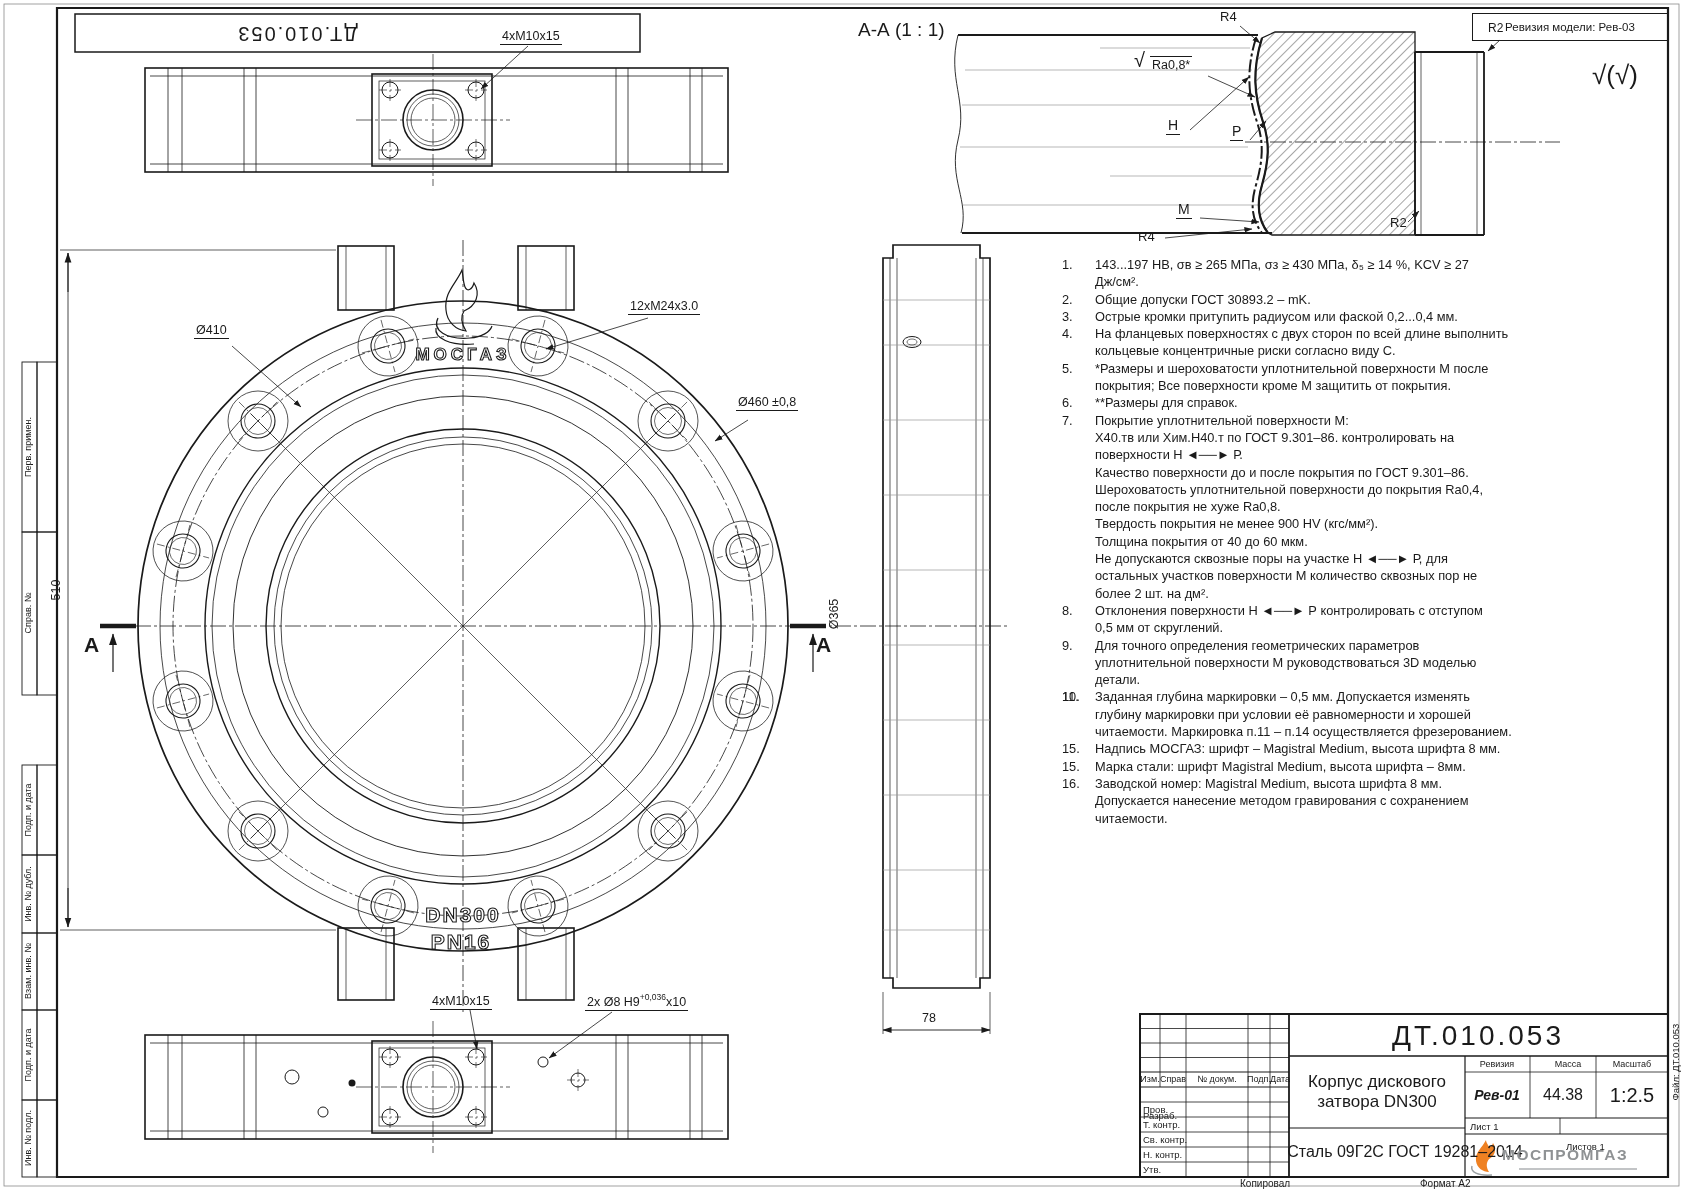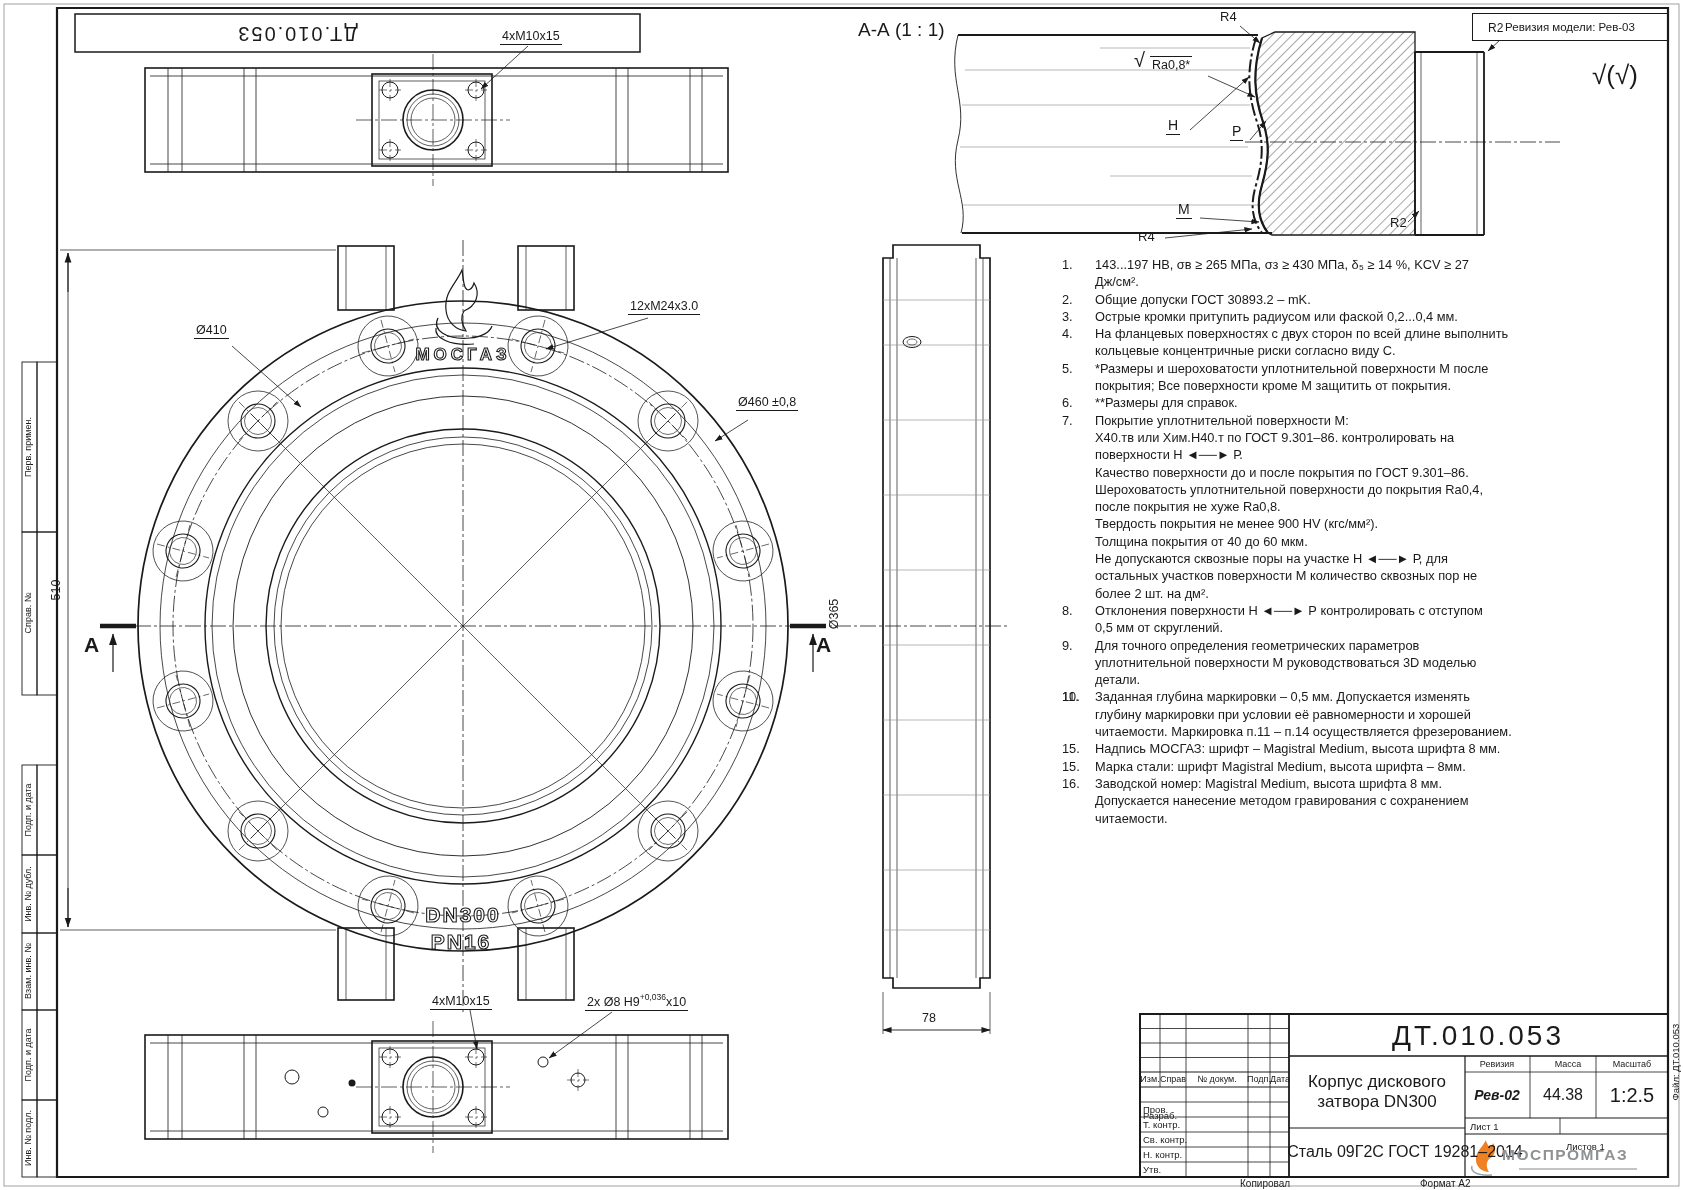--- a/index.html
+++ b/index.html
@@ -360,21 +360,21 @@
   <div class="it"><span class="n">15.</span><span class="t">Марка стали: шрифт Magistral Medium, высота шрифта – 8мм.</span></div>
   <div class="it"><span class="n">16.</span><span class="t">Заводской номер: Magistral Medium, высота шрифта 8 мм.
 Допускается нанесение методом гравирования с сохранением
 читаемости.</span></div>
 </div>
 
 <span class="stamp-ctr" style="left:1478px;top:1036px;font-size:28px;letter-spacing:3px;">ДТ.010.053</span>
 <span class="stamp-hdr" style="left:1497px;top:1059px;">Ревизия</span>
 <span class="stamp-hdr" style="left:1563px;top:1059px;padding-left:10px;">Масса</span>
 <span class="stamp-hdr" style="left:1632px;top:1059px;">Масштаб</span>
-<span class="stamp-ctr ital" style="left:1497px;top:1095px;font-size:14px;">Рев-02</span>
+<span class="stamp-ctr ital" style="left:1497px;top:1095px;font-size:14px;">Рев-01</span>
 <span class="stamp-ctr" style="left:1563px;top:1095px;font-size:16px;">44.38</span>
 <span class="stamp-ctr" style="left:1632px;top:1095px;font-size:20px;">1:2.5</span>
 <span class="stamp-lbl" style="left:1470px;top:1121px;">Лист 1</span>
 <span class="stamp-lbl" style="left:1566px;top:1121px;margin-top:20px;">Листов 1</span>
 <div class="stamp-ctr" style="left:1377px;top:1092px;font-size:17px;text-align:center;white-space:pre-line;">Корпус дискового
 затвора DN300</div>
 <span class="stamp-ctr" style="left:1377px;top:1152px;font-size:16px;margin-left:28px;">Сталь 09Г2С ГОСТ 19281–2014</span>
 <span class="stamp-hdr" style="left:1150px;top:1074px;">Изм.</span>
 <span class="stamp-hdr" style="left:1173px;top:1074px;">Справ</span>
 <span class="stamp-hdr" style="left:1217px;top:1074px;" title="№ докум.">№ докум.</span>

